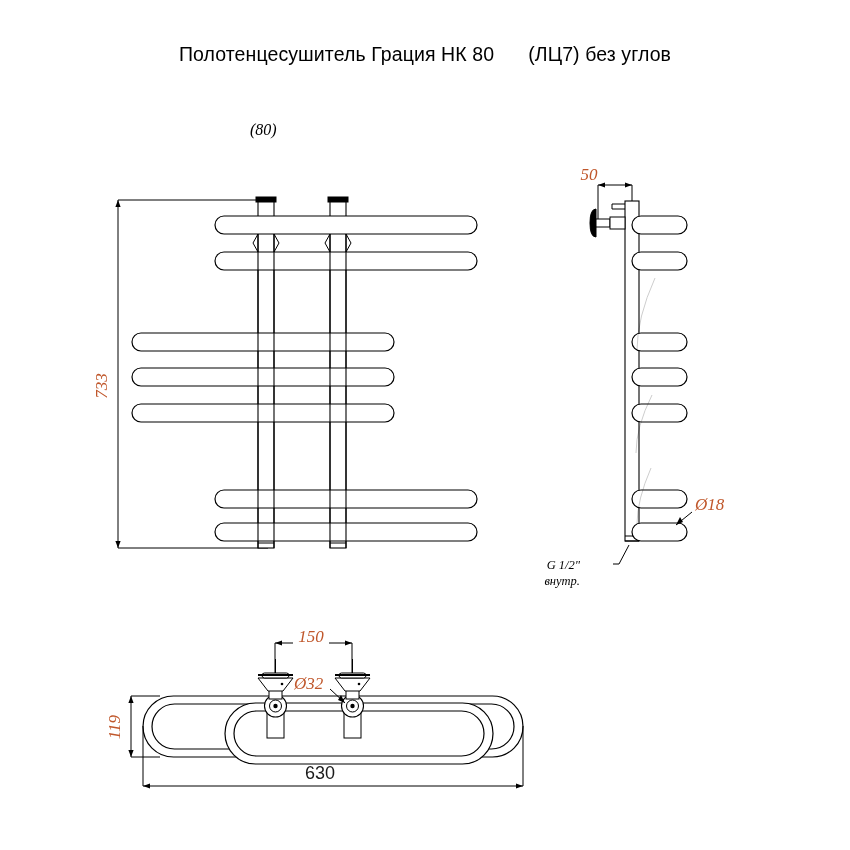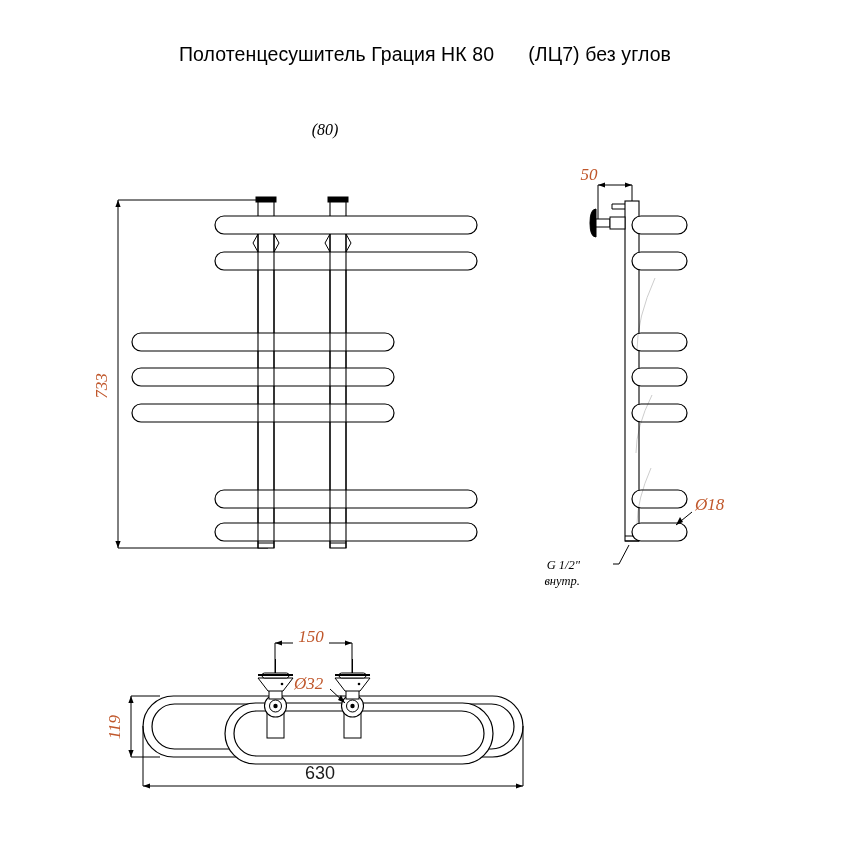--- a/index.html
+++ b/index.html
@@ -15,21 +15,20 @@
     position:absolute;left:0;top:30px;width:850px;
     text-align:center;
     font-size:19.5px;
     letter-spacing:0.1px;
     white-space:nowrap;
   }
   .title-row span{display:inline-block;}
   .title-gap{width:34px;}
   .subtitle{
     position:absolute;left:250px;top:108px;width:150px;
-    text-align:center;
     font-size:16px;
     font-style:italic;
     font-family:"Liberation Serif","DejaVu Serif",serif;
   }
   svg{position:absolute;left:0;top:0;}
   .dimtext{
     font-family:"Liberation Serif","DejaVu Serif",serif;
     font-style:italic;
     font-size:17px;
     fill:#c0572b;

